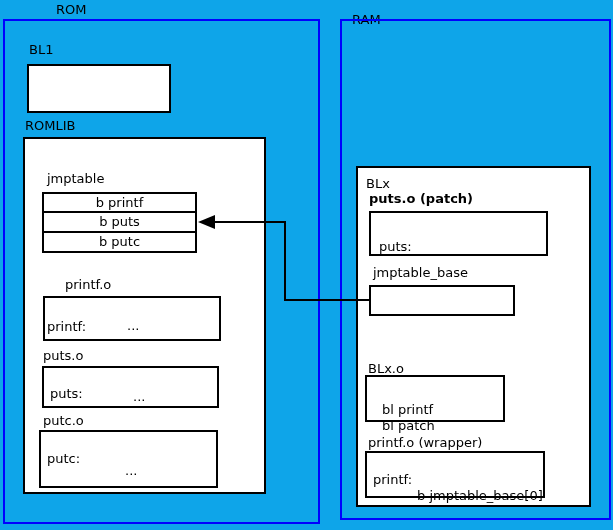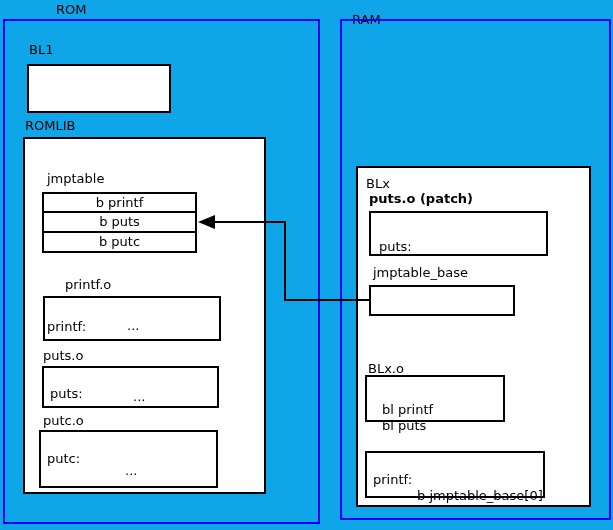--- a/index.html
+++ b/index.html
@@ -61,23 +61,24 @@
   <div class="box" style="left: 369px; top: 211px; width: 179px; height: 45px; border-color: rgb(0, 0, 0);">
     <span class="inner" style="left:8px; top:14px;">puts:</span>
   </div>
 
   <div class="lbl" style="left:373px; top:265px;">jmptable_base</div>
   <div class="box" style="left: 369px; top: 285px; width: 146px; height: 31px; border-color: rgb(0, 0, 0);"></div>
 
   <div class="lbl" style="left:368px; top:361px;">BLx.o</div>
   <div class="box" style="left: 365px; top: 375px; width: 140px; height: 47px; border-color: rgb(0, 0, 0); text-align: right;">
     <span class="inner" style="left:15px; top:13px;">bl printf</span>
-    <span class="inner" style="left:15px; top:29px;">bl puts</span>
+    <span class="inner" style="left:15px; top:29px;">bl patch</span>
   </div>
 
+  <div class="lbl" style="left:368px; top:435px;">printf.o (wrapper)</div>
   <div class="box" style="left: 365px; top: 451px; width: 180px; height: 47px; border-color: rgb(0, 0, 0);">
     <span class="inner" style="left:6px; top:7px;">printf:</span>
     <span class="inner" style="left:50px; top:23px;">b jmptable_base[0]</span>
   </div>
 
   <svg class="arrow-svg" width="613" height="530" viewBox="0 0 613 530">
     <path d="M 369 300 L 285 300 L 285 222 L 212 222" fill="none" stroke="#000000" stroke-width="2"></path>
     <polygon points="198,222 215,215 215,229" fill="#000000"></polygon>
   </svg>
 

